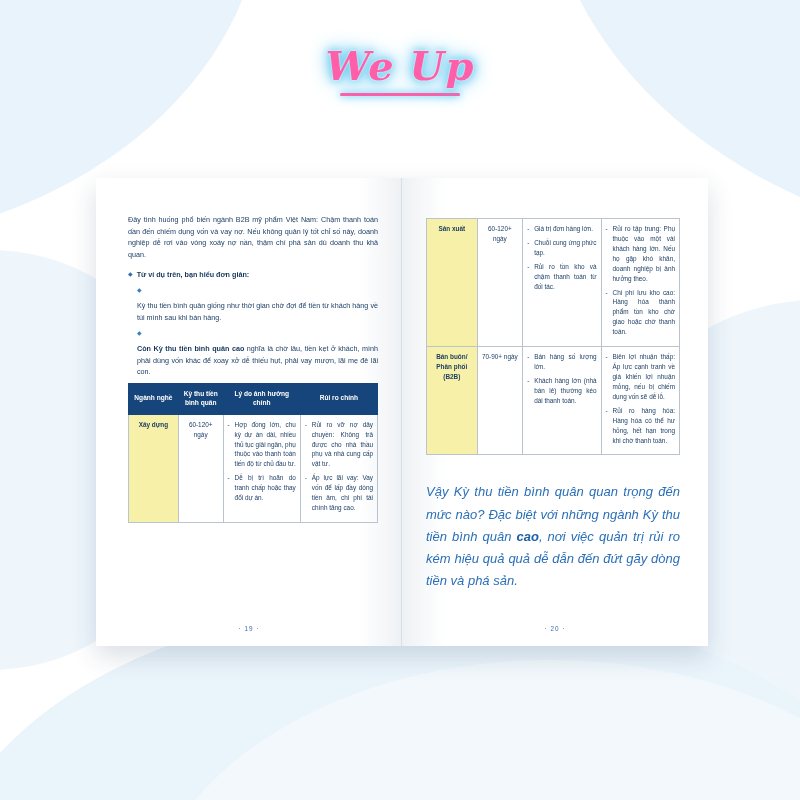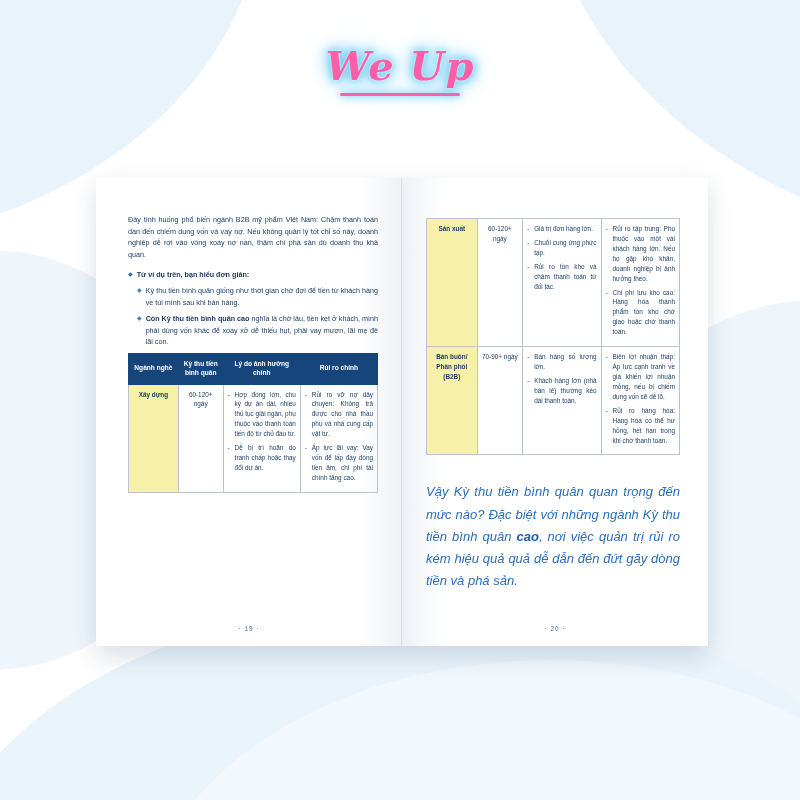--- a/index.html
+++ b/index.html
@@ -173,21 +173,21 @@
     color: #1d3f66;
     margin: 0 0 5px 0;
   }
   .bullet-line .dia {
     color: #2f6fb5;
     flex: 0 0 auto;
     font-size: 6px;
     line-height: 1.85;
   }
   .bullet-line .txt { text-align: justify; }
-  .bullet-line.lvl2 { margin-left: 9px; }
+  .bullet-line.lvl2 { margin-left: 9px; flex-direction: column; }
   .bullet-line.lvl2 .dia { color: #3c7fc4; }
 
   .strong-blue { font-weight: bold; color: #14365c; }
 
   
   table.tbl {
     width: 100%;
     border-collapse: collapse;
     table-layout: fixed;
     margin-top: 4px;

